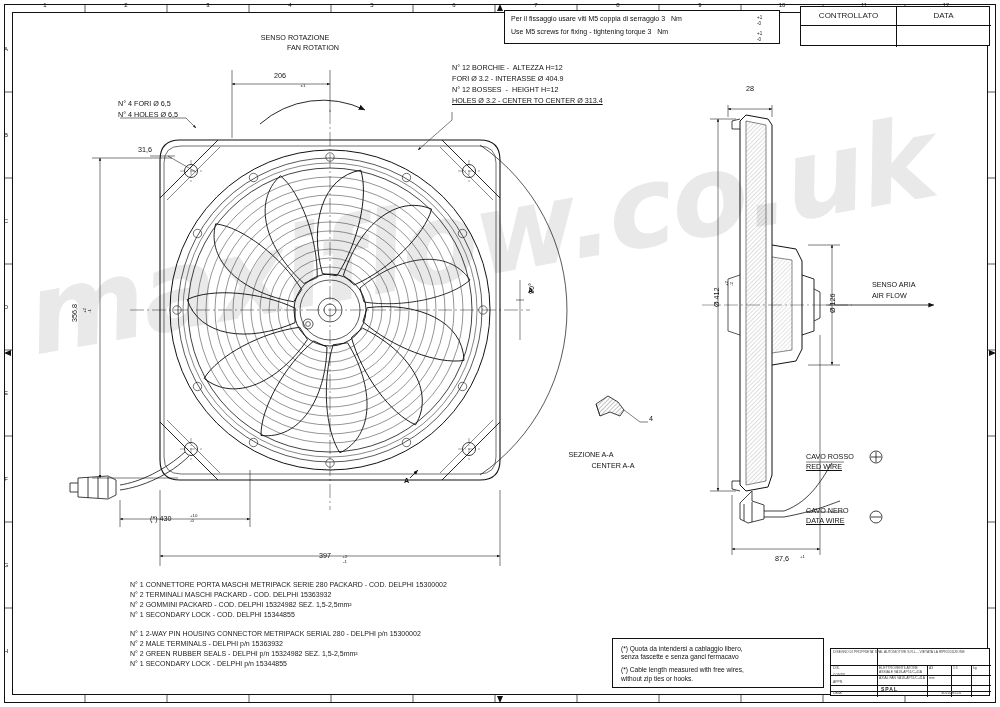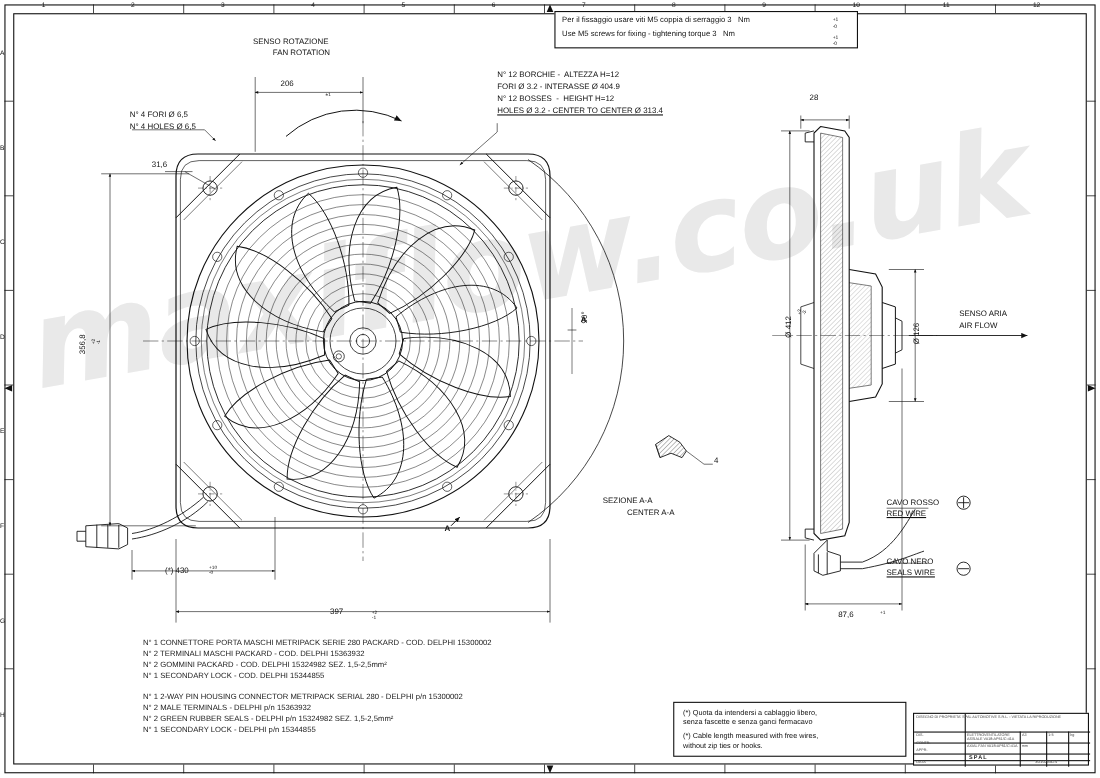--- a/index.html
+++ b/index.html
@@ -1,21 +1,21 @@
 <!DOCTYPE html>
 <html><head>
 <meta charset="utf-8">
 <style>
   html,body{margin:0;padding:0;background:#fff;}
   body{width:1000px;height:707px;overflow:hidden;font-family:"Liberation Sans",sans-serif;color:#1a1a1a;}
   #sheet{position:relative;width:1000px;height:707px;background:#fff;}
 
   .abs{position:absolute;}
   .txt{font-size:7.2px;line-height:1.25;white-space:pre;color:#111;}
-  .txt.c{}
+  .txt.c{text-align:center;}
   .u{text-decoration:underline;}
 
   
   .frame-outer{left:4px;top:4px;width:992px;height:699px;border:1.4px solid #111;box-sizing:border-box;}
   .frame-inner{left:12px;top:12px;width:976px;height:683px;border:0.8px solid #111;box-sizing:border-box;}
 
   
   .box{border:1px solid #111;box-sizing:border-box;background:#fff;}
 
   .hdr-note{left:504px;top:10px;width:276px;height:34px;}
@@ -381,20 +381,26 @@
     <div class="inner">
       <div class="txt" style="font-size:7px;">Per il fissaggio usare viti M5 coppia di serraggio 3   Nm</div>
       <div class="txt" style="font-size:7px;margin-top:4px;">Use M5 screws for fixing - tightening torque 3   Nm</div>
     </div>
     <div class="abs txt" style="left:252px;top:4px;font-size:4.5px;">+1</div>
     <div class="abs txt" style="left:252px;top:10px;font-size:4.5px;">-0</div>
     <div class="abs txt" style="left:252px;top:20px;font-size:4.5px;">+1</div>
     <div class="abs txt" style="left:252px;top:26px;font-size:4.5px;">-0</div>
   </div>
 
+  <div class="abs box ctrl-box">
+    <div class="vline"></div>
+    <div class="hline"></div>
+    <div class="ctrl-lbl" style="left:0;">CONTROLLATO</div>
+    <div class="ctrl-lbl" style="left:95px;">DATA</div>
+  </div>
 
   <div class="abs txt c" style="left:230px;top:33px;width:130px;">SENSO ROTAZIONE</div>
   <div class="abs txt c" style="left:248px;top:43px;width:130px;">FAN ROTATION</div>
 
   <div class="abs txt" style="left:452px;top:63px;">N° 12 BORCHIE -  ALTEZZA H=12</div>
   <div class="abs txt" style="left:452px;top:74px;">FORI Ø 3.2 - INTERASSE Ø 404.9</div>
   <div class="abs txt" style="left:452px;top:85px;">N° 12 BOSSES  -  HEIGHT H=12</div>
   <div class="abs txt u" style="left:452px;top:96px;">HOLES Ø 3.2 - CENTER TO CENTER Ø 313.4</div>
 
   <div class="abs txt" style="left:118px;top:99px;">N° 4 FORI Ø 6,5</div>
@@ -429,21 +435,21 @@
 
   <div class="abs txt c" style="left:762px;top:554px;width:40px;">87,6</div>
   <div class="abs txt" style="left:800px;top:554px;font-size:4.4px;">+1</div>
 
   <div class="abs txt" style="left:872px;top:280px;">SENSO ARIA</div>
   <div class="abs txt" style="left:872px;top:291px;">AIR FLOW</div>
 
   <div class="abs txt" style="left:806px;top:452px;">CAVO ROSSO</div>
   <div class="abs txt u" style="left:806px;top:462px;">RED WIRE</div>
   <div class="abs txt" style="left:806px;top:506px;">CAVO NERO</div>
-  <div class="abs txt u" style="left:806px;top:516px;">SEALS WIRE</div>
+  <div class="abs txt u" style="left:806px;top:516px;">DATA WIRE</div>
 
   <div class="abs txt c" style="left:548px;top:450px;width:86px;">SEZIONE A-A</div>
   <div class="abs txt c" style="left:570px;top:461px;width:86px;">CENTER A-A</div>
   <div class="abs txt" style="left:649px;top:414px;">4</div>
   <div class="abs txt" style="left:404px;top:476px;font-weight:bold;">A</div>
   <div class="abs txt" style="left:528px;top:286px;font-weight:bold;">A</div>
 
   <div class="abs legend">
     <div class="line">N° 1 CONNETTORE PORTA MASCHI METRIPACK SERIE 280 PACKARD - COD. DELPHI 15300002</div>
     <div class="line">N° 2 TERMINALI MASCHI PACKARD - COD. DELPHI 15363932</div>

